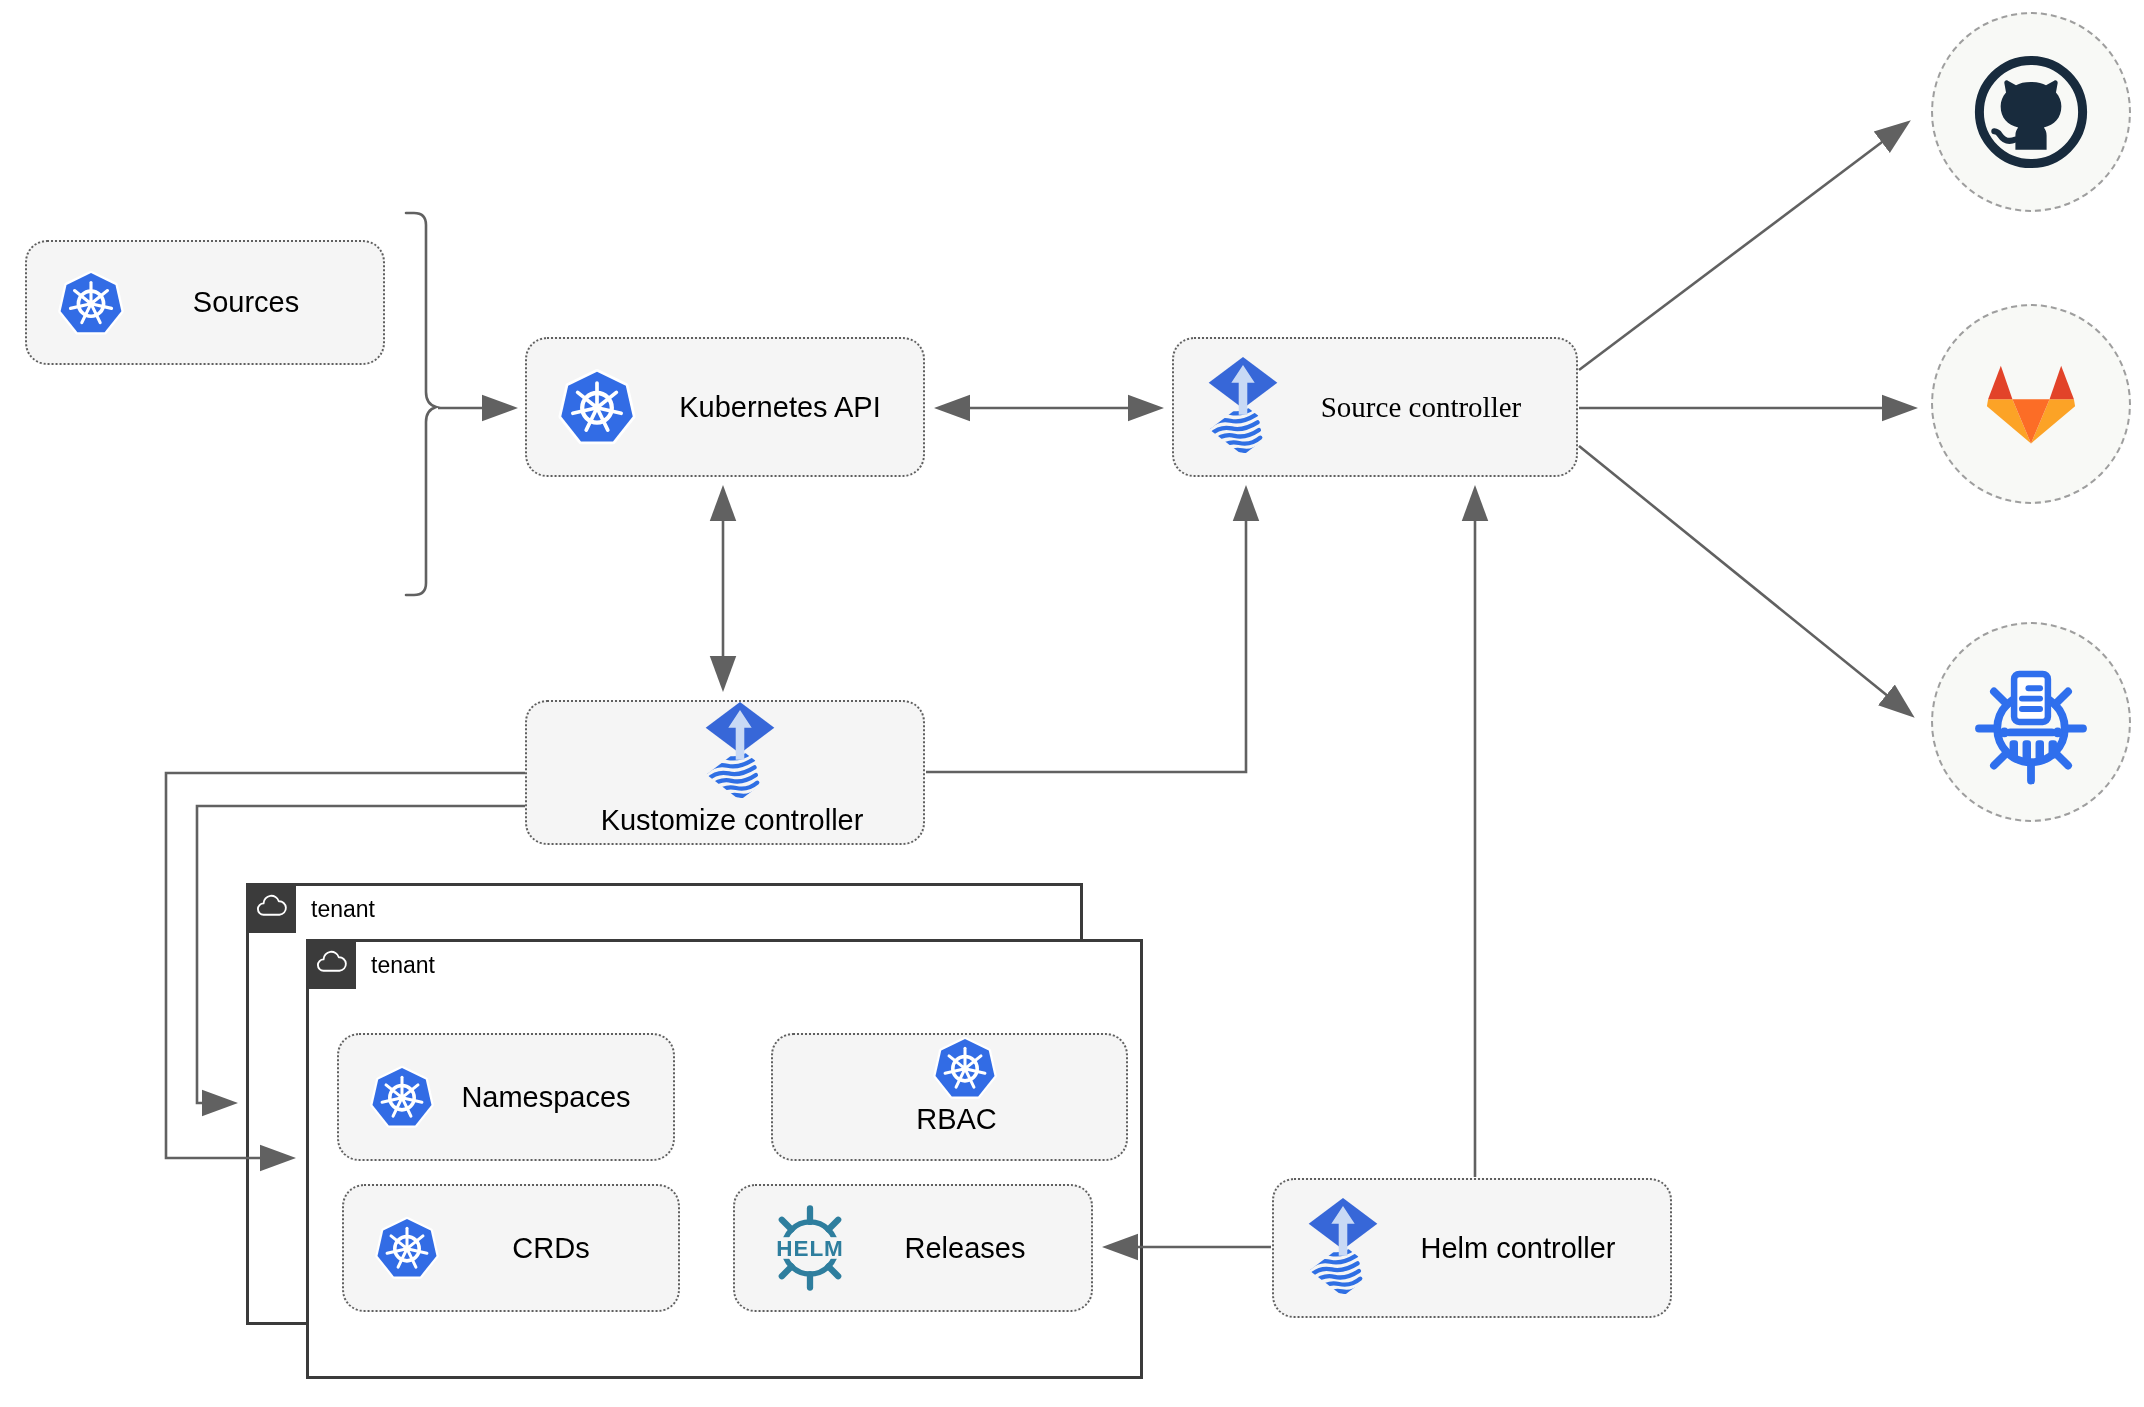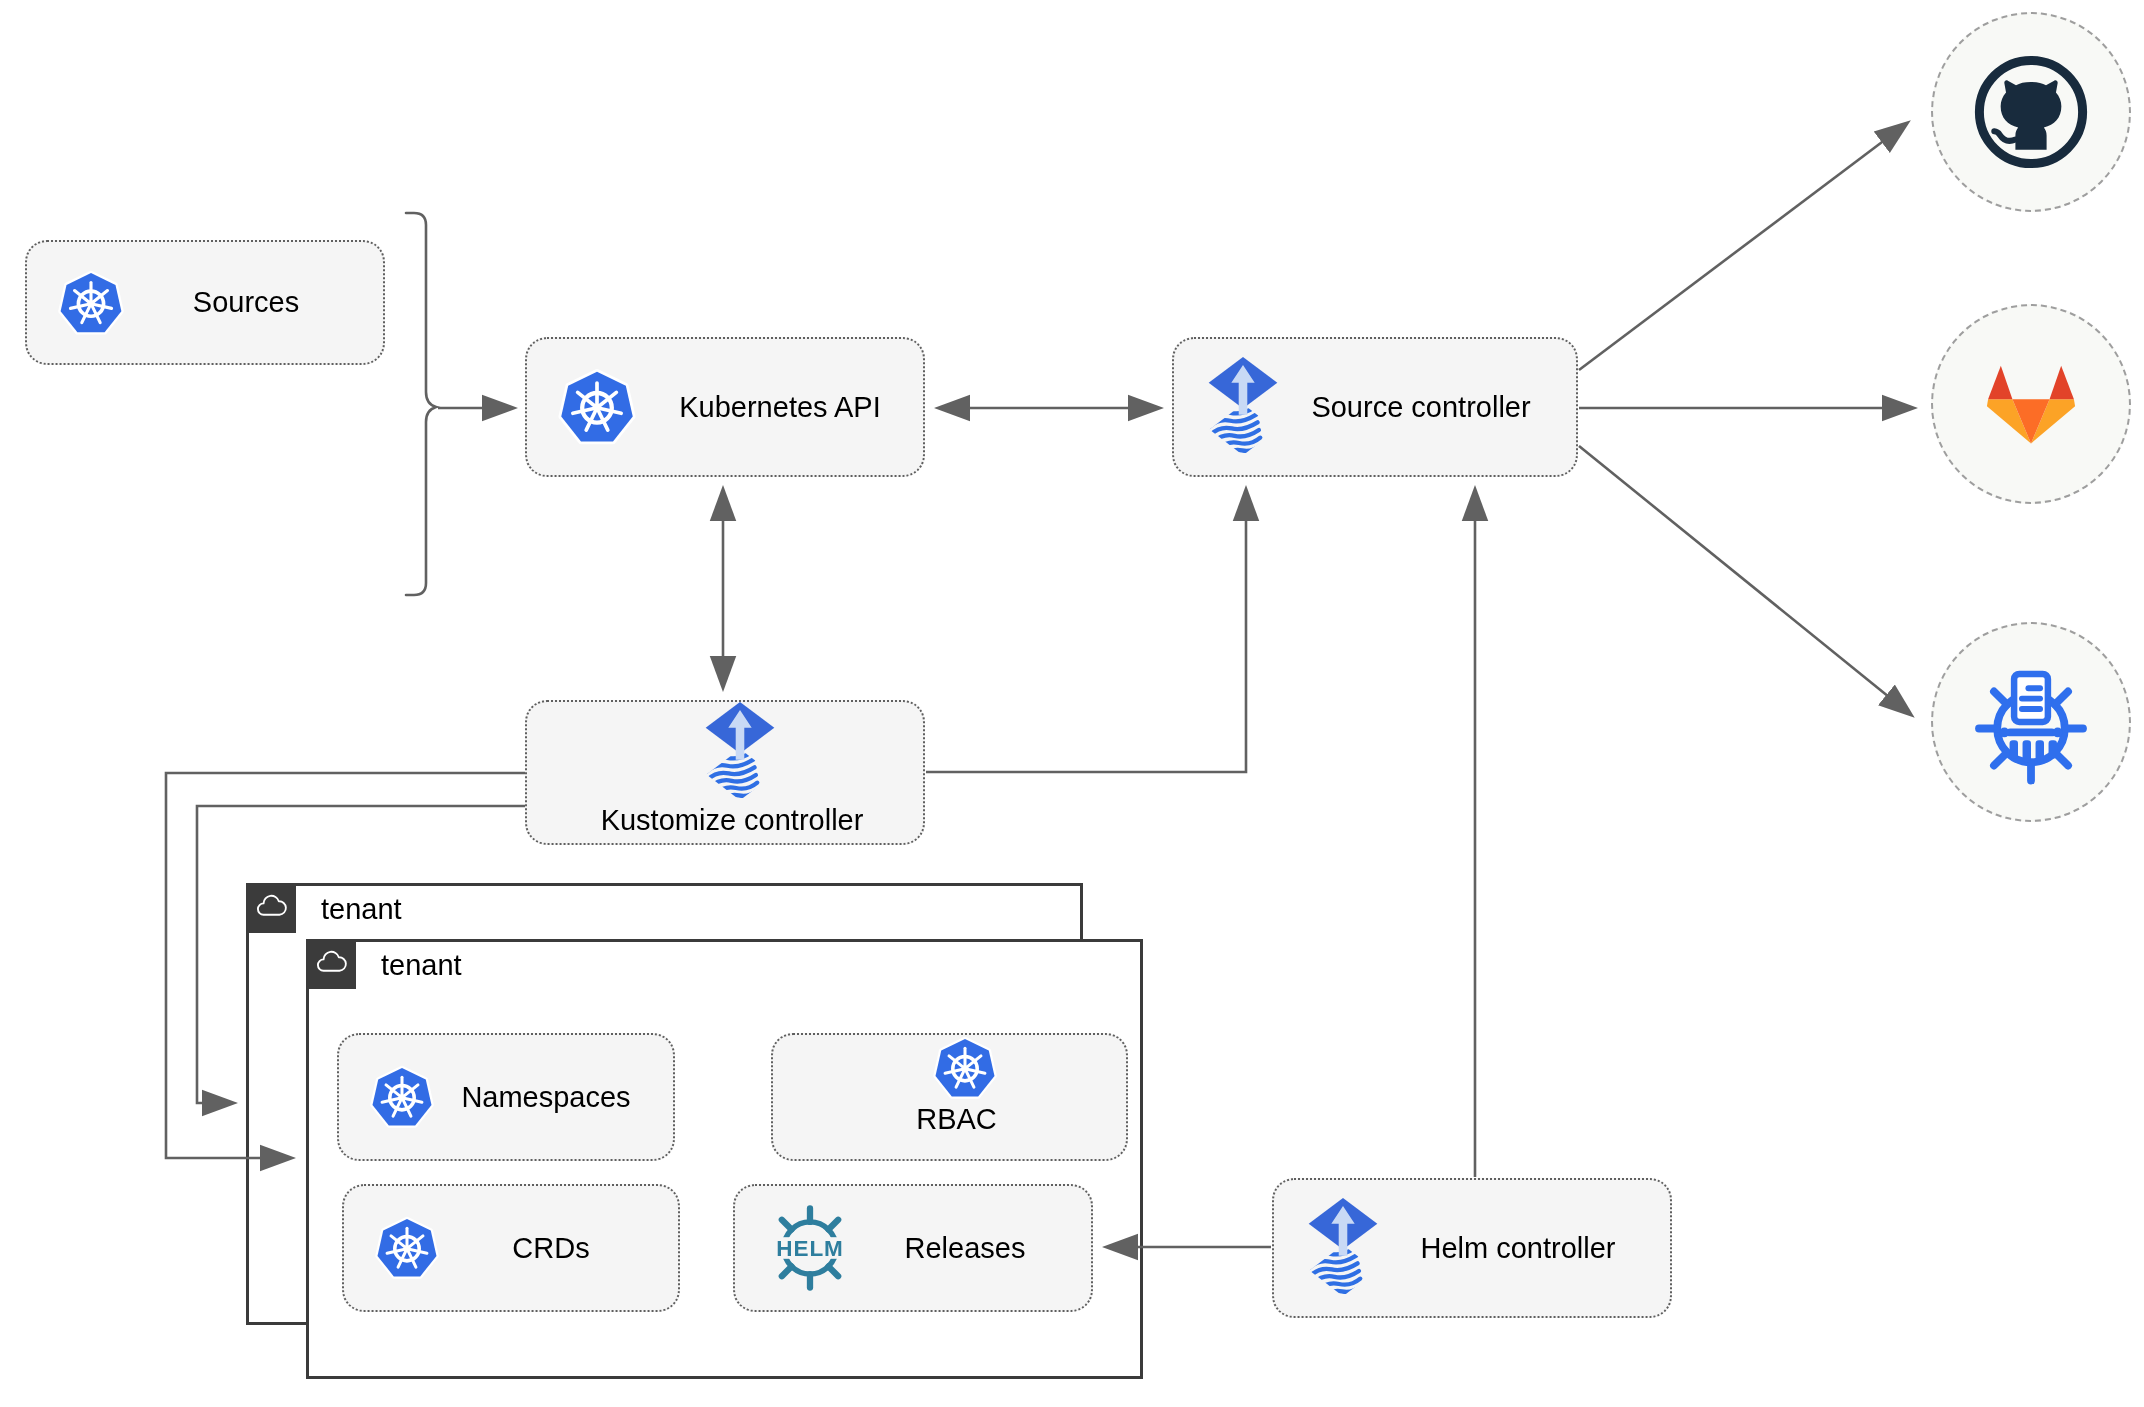--- a/index.html
+++ b/index.html
@@ -22,35 +22,35 @@
   .node .icon{flex:0 0 auto;display:block;}
   
   .tenant{
     position:absolute;background:#ffffff;border:3px solid var(--tenant-border,#3b3b3b);
     box-sizing:border-box;
   }
   .tenant .tab{
     position:absolute;left:-3px;top:-3px;width:50px;height:50px;
     background:var(--tenant-border,#3b3b3b);display:flex;align-items:center;justify-content:center;
   }
-  .tenant .tenant-label{position:absolute;left:72px;top:0;height:46px;line-height:46px;font-size:29px;text-align:right;}
+  .tenant .tenant-label{position:absolute;left:62px;top:0;height:46px;line-height:46px;font-size:23px;text-align:right;}
   .tenant--back{left:246px;top:883px;width:837px;height:442px;z-index:1;}
   .tenant--front{left:306px;top:939px;width:837px;height:440px;z-index:1;}
   
   .endpoint{
     position:absolute;z-index:3;width:200px;height:200px;border-radius:50%;
     background:var(--circle-fill,#f8f9f6);
     border:2px dashed var(--circle-border,#9e9e9e);
     box-sizing:border-box;display:flex;align-items:center;justify-content:center;
   }
   
   #n-sources        {left:25px;  top:240px;  width:360px; height:125px;}
   #n-kustomizations {left:25px;  top:450px;  width:360px; height:125px;}
   #n-k8s-api        {left:525px; top:337px;  width:400px; height:140px;gap:16px;}
-  #n-source-ctrl    {left:1172px;top:337px;  width:406px; height:140px;}
+  #n-source-ctrl    {left:1172px;top:337px;  width:406px; height:140px;font-family:Liberation Serif, serif;}
   #n-kustomize-ctrl {left:525px; top:700px;  width:400px; height:145px;flex-direction:column;}
   #n-helm-ctrl      {left:1272px;top:1178px; width:400px; height:140px;}
   #n-namespaces     {left:337px; top:1033px; width:338px; height:128px;z-index:4;}
   #n-rbac           {left:771px; top:1033px; width:357px; height:128px;z-index:4;flex-direction:column;}
   #n-crds           {left:342px; top:1184px; width:338px; height:128px;z-index:4;}
   #n-releases       {left:733px; top:1184px; width:360px; height:128px;z-index:4;}
   #c-github  {left:1931px;top:12px;}
   #c-gitlab  {left:1931px;top:304px;}
   #c-registry{left:1931px;top:622px;}
   

